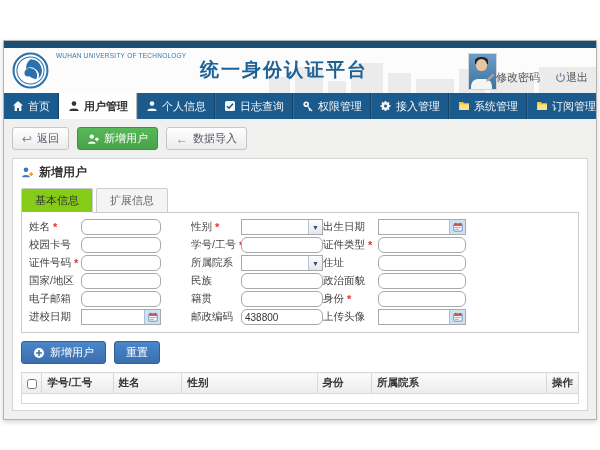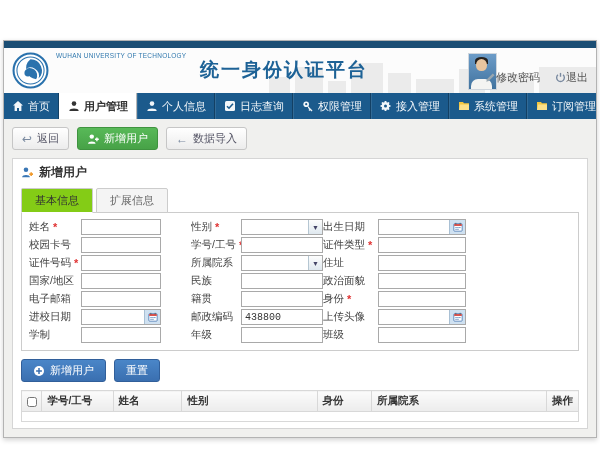--- a/index.html
+++ b/index.html
@@ -62,21 +62,21 @@
   .frow{display:flex;align-items:center;height:18px;padding-left:7px;}
   .flabel{font-size:10.5px;color:#444;display:inline-flex;align-items:center;white-space:nowrap;overflow:hidden;}
   .flabel .req{color:var(--required-red,#e03131);margin-left:3px;font-size:11px;}
   .flabel.c0{width:52px;}
   .flabel.c1{width:50px;margin-left:30px;}
   .flabel.c2{width:55px;}
   .finput,.fselect,.fdate{height:16px;border:1px solid #a9a9a9;background:#fff;box-sizing:border-box;}
   .finput.c0,.fselect.c0,.fdate.c0{width:80px;}
   .finput.c1,.fselect.c1,.fdate.c1{width:82px;}
   .finput.c2,.fselect.c2,.fdate.c2{width:88px;}
-  .finput{font-size:10px;padding:0 3px;color:#333;outline:none;font-family:Liberation Mono, monospace;}
+  .finput{font-size:10px;padding:0 3px;color:#333;outline:none;font-family:Liberation Sans, sans-serif;border-radius:6px;}
   .fselect{display:flex;align-items:center;}
   .selval{flex:1;font-size:10px;color:#333;padding:0 2px;}
   .selbtn{width:13px;align-self:stretch;border-left:1px solid #b5c6d2;
     background:linear-gradient(#fdfdfd,#dfe8ef);font-size:7px;color:#446;
     display:flex;align-items:center;justify-content:center;cursor:pointer;}
   .fdate{display:flex;align-items:center;}
   .fdateinput{flex:1;min-width:0;border:none;height:100%;background:#fff;font-size:10px;padding:0 2px;outline:none;font-family:inherit;}
   .calbtn{width:15px;align-self:stretch;background:#cfe1f1;border-left:1px solid #a9c0d4;
     display:flex;align-items:center;justify-content:center;cursor:pointer;}
   .calbtn svg{width:10px;height:10px;display:block;}
@@ -365,28 +365,20 @@
                     <rect x="3" y="6" width="1.3" height="1.3"></rect>
                     <rect x="5.3" y="6" width="1.3" height="1.3"></rect>
                     <rect x="7.6" y="6" width="1.3" height="1.3"></rect>
                     <rect x="3" y="8.2" width="1.3" height="1.3"></rect>
                     <rect x="5.3" y="8.2" width="1.3" height="1.3"></rect>
                   </g>
                 </svg>
               </span>
             </div>
           </div>
-          <div class="frow">
-            <span class="flabel c0">学制</span>
-            <input class="finput c0" style="">
-            <span class="flabel c1">年级</span>
-            <input class="finput c1" style="">
-            <span class="flabel c2">班级</span>
-            <input class="finput c2" style="">
-          </div>
         </div>
 
       <div class="form-actions">
         <span class="btn-blue">
           <span class="icon">
             <svg viewBox="0 0 12 12">
                 <circle cx="6" cy="6" r="5" fill="#fff"></circle>
                 <path d="M6 3.1v5.8M3.1 6h5.8" stroke="#3a6fb0" stroke-width="1.5"></path>
               </svg>
           </span>

